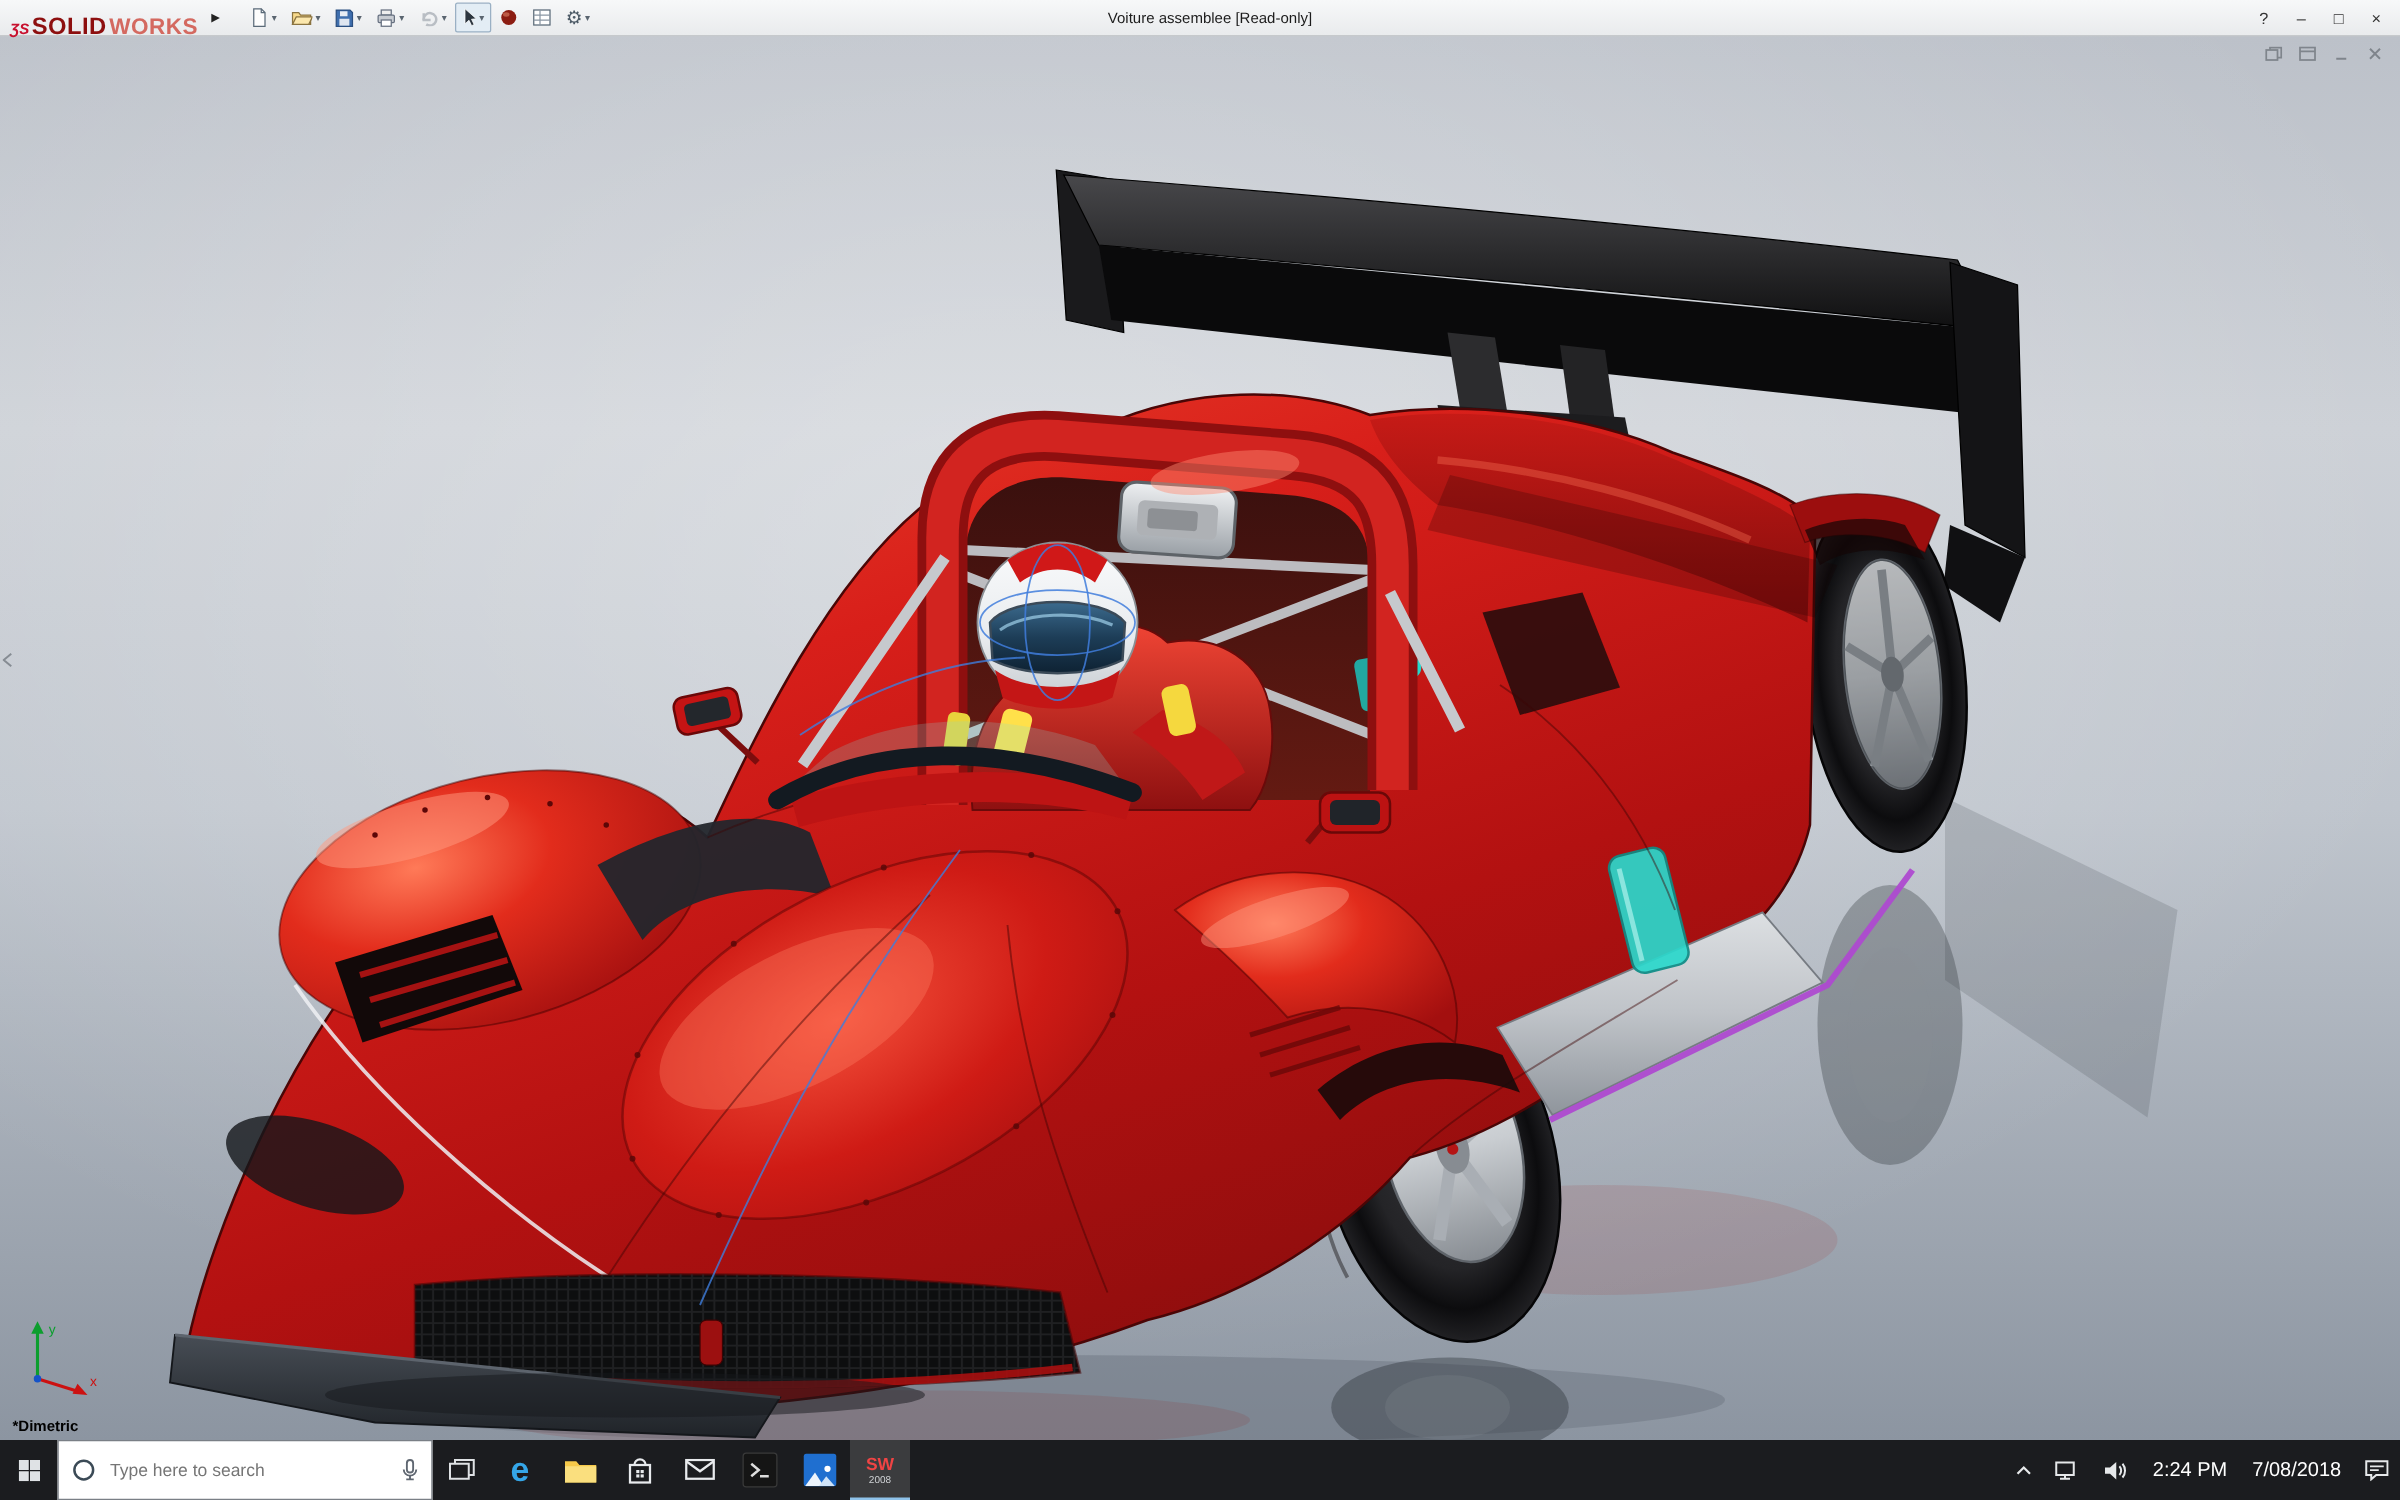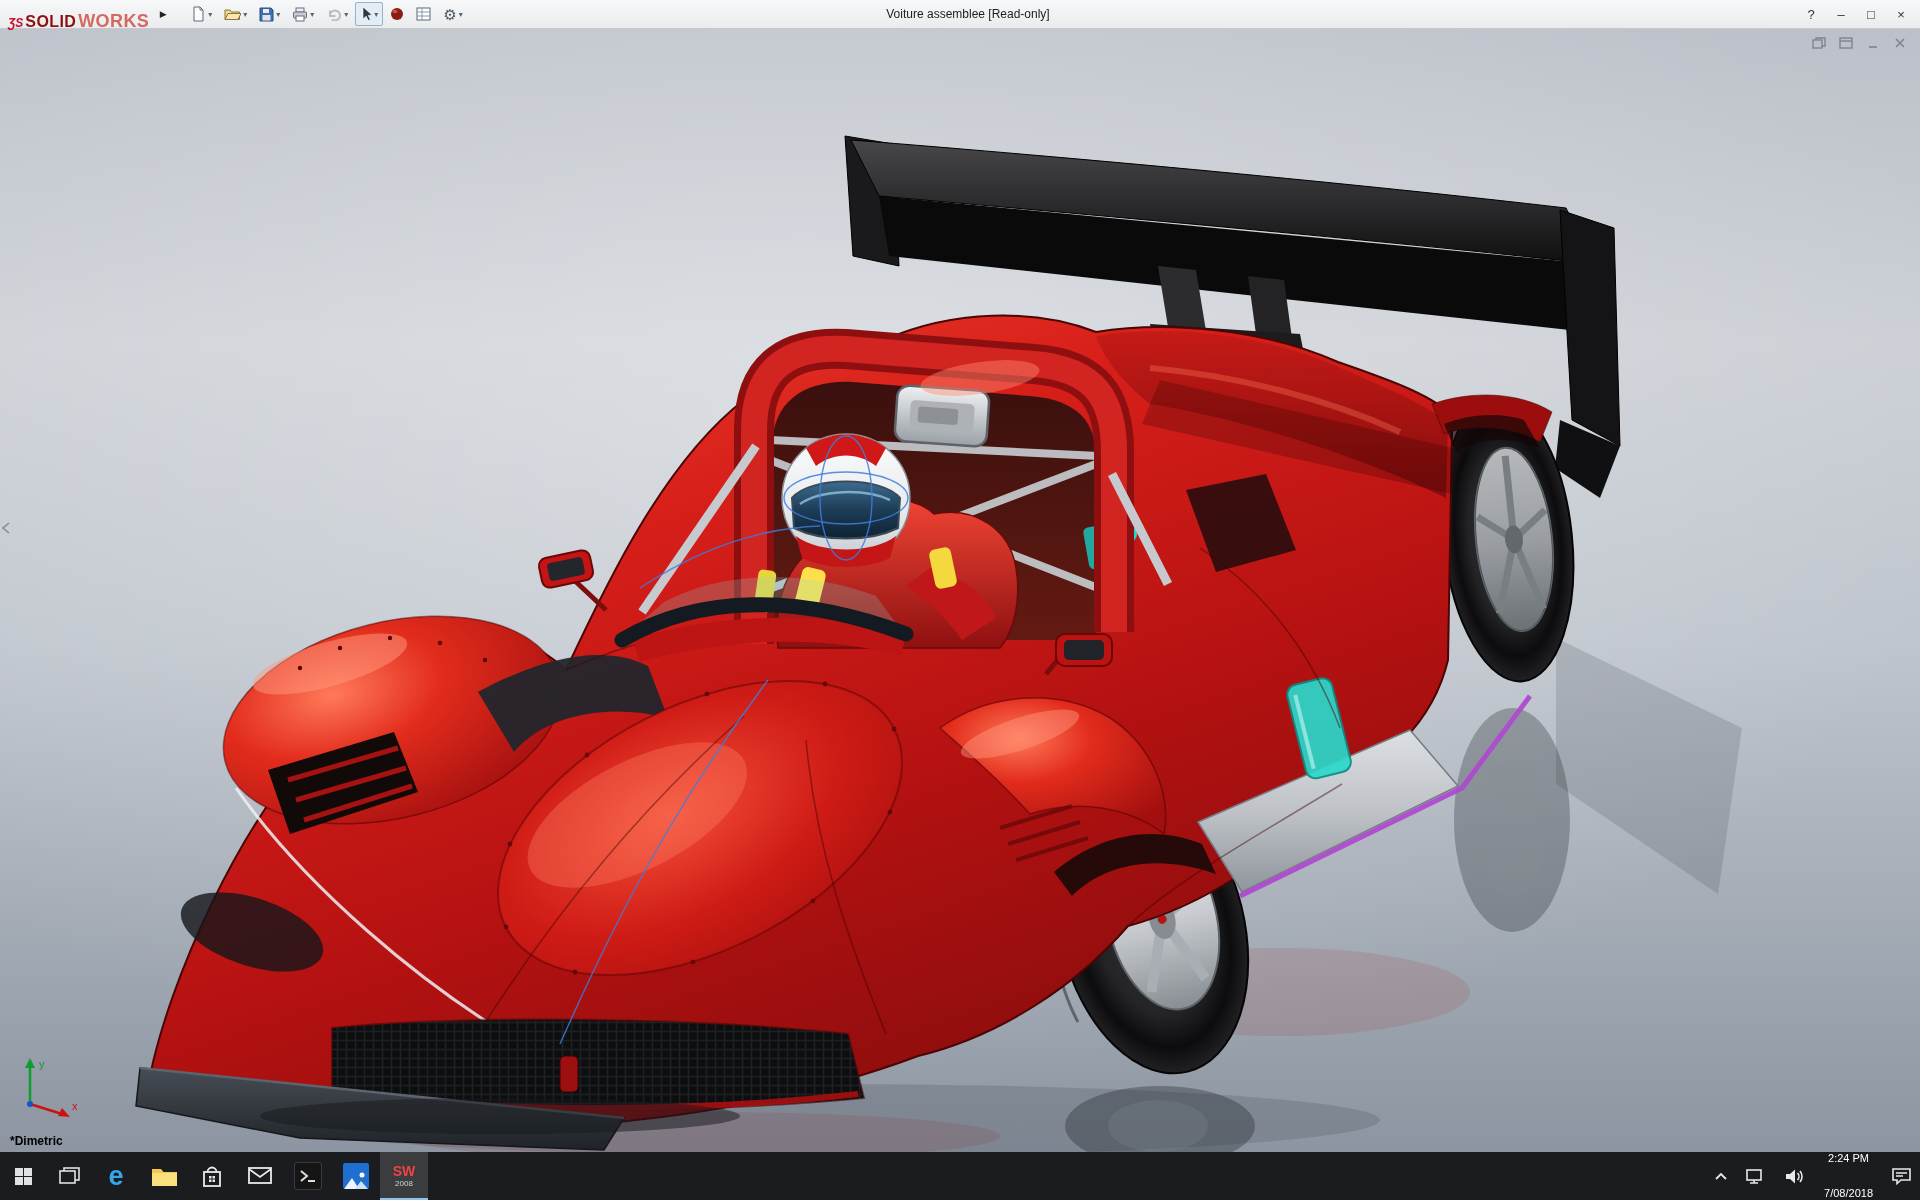--- a/index.html
+++ b/index.html
@@ -4,21 +4,21 @@
 <style>
   html,body{margin:0;padding:0;width:1920px;height:1200px;overflow:hidden;
     font-family:"Liberation Sans",sans-serif;background:#9aa2ac;}
 
   
   .titlebar{position:absolute;top:0;left:0;width:1920px;height:28px;
     background:linear-gradient(#f7f8f9,#e9ebed);border-bottom:1px solid #c6c9cc;
     display:flex;align-items:center;z-index:10;}
   .logo{display:flex;align-items:baseline;padding:0 6px 0 8px;gap:2px;white-space:nowrap;}
   .brand-mark{color:#c8102e;font-weight:bold;font-style:italic;font-size:12px;}
-  .brand-solid{font-size:16px;font-weight:bold;color:#8d0f0f;letter-spacing:.4px;margin-top:16px;}
+  .brand-solid{font-size:19px;font-weight:bold;color:#8d0f0f;letter-spacing:.4px;margin-top:16px;}
   .brand-works{font-size:18px;font-weight:bold;color:#d46960;letter-spacing:.4px;}
   .menu-arrow-btn{width:16px;height:20px;display:flex;align-items:center;justify-content:center;
     font-size:9px;color:#222;margin-right:14px;}
   .tools{display:flex;align-items:center;}
   .tool-btn{height:22px;display:flex;align-items:center;padding:0 4px;margin:0 1px;
     border:1px solid transparent;border-radius:2px;}
   .tool-btn.pressed{border-color:#9ab0c4;background:#e3edf5;}
   .tool-btn .gear{font-size:15px;color:#4c5a66;line-height:1;}
   .caret{font-size:8px;color:#5a6570;margin-left:2px;}
   .title-center{position:absolute;left:16px;right:0;top:0;height:28px;display:flex;
@@ -50,21 +50,21 @@
   .app-active{background:rgba(255,255,255,.14);box-shadow:inset 0 -2px 0 #8fc3ea;}
   .edge-e{color:#35a6e8;font-size:27px;font-weight:bold;line-height:1;}
   .console-tile{width:26px;height:26px;background:#151515;border:1px solid #3a3a3a;border-radius:3px;
     display:flex;align-items:center;justify-content:center;}
   .photos-tile{width:26px;height:26px;background:#1f6fd0;border-radius:2px;
     display:flex;align-items:flex-end;justify-content:center;overflow:hidden;}
   .sw-top{color:#ef4444;font-weight:bold;font-size:14px;line-height:15px;}
   .sw-bottom{color:#cfd2d5;font-size:8px;line-height:9px;}
   .tray{margin-left:auto;display:flex;align-items:center;height:100%;}
   .tray-btn{padding:0 9px;height:100%;display:flex;align-items:center;justify-content:center;color:#e6e8ea;}
-  .clock{display:flex;flex-direction:column;font-size:11px;line-height:15px;text-align:center;color:#fff;padding:0 10px;gap:20px;}
+  .clock{display:flex;font-size:16px;line-height:15px;text-align:center;color:#fff;padding:0 10px;gap:20px;}
 </style>
 </head>
 <body>
 
 <div class="titlebar">
   <div class="logo">
     <span class="brand-mark">ƷS</span>
     <span class="brand-solid">SOLID</span>
       <span class="brand-works">WORKS</span>
   </div>
@@ -458,20 +458,31 @@
 <div class="taskbar">
   <div class="tb-btn">
     <svg width="17" height="17" fill="#dfe2e5">
       <rect x="0" y="0" width="8" height="8"></rect>
         <rect x="9" y="0" width="8" height="8"></rect>
       <rect x="0" y="9" width="8" height="8"></rect>
         <rect x="9" y="9" width="8" height="8"></rect>
     </svg>
   </div>
 
+  <div class="search-box">
+    <svg width="20" height="20">
+        <circle cx="10" cy="10" r="7.5" fill="none" stroke="#3b4a56" stroke-width="2"></circle>
+      </svg>
+    <input type="text" placeholder="Type here to search" style="">
+    <svg width="14" height="19">
+      <rect x="4.5" y="1" width="5" height="10" rx="2.5" fill="none" stroke="#5f6771" stroke-width="1.5"></rect>
+      <path d="M2,8.5 a5,5 0 0 0 10,0" fill="none" stroke="#5f6771" stroke-width="1.5"></path>
+      <path d="M7,13.5 V16.5 M4,16.5 H10" stroke="#5f6771" stroke-width="1.5"></path>
+    </svg>
+  </div>
 
   <div class="tb-btn">
     <svg width="21" height="18">
       <rect x="5" y="1" width="15" height="12" fill="none" stroke="#dfe2e5" stroke-width="1.6"></rect>
       <rect x="1" y="4" width="15" height="12" fill="#1b1c1f" stroke="#dfe2e5" stroke-width="1.6"></rect>
     </svg>
   </div>
 
   <div class="app-icon">
     <span class="edge-e">e</span>

